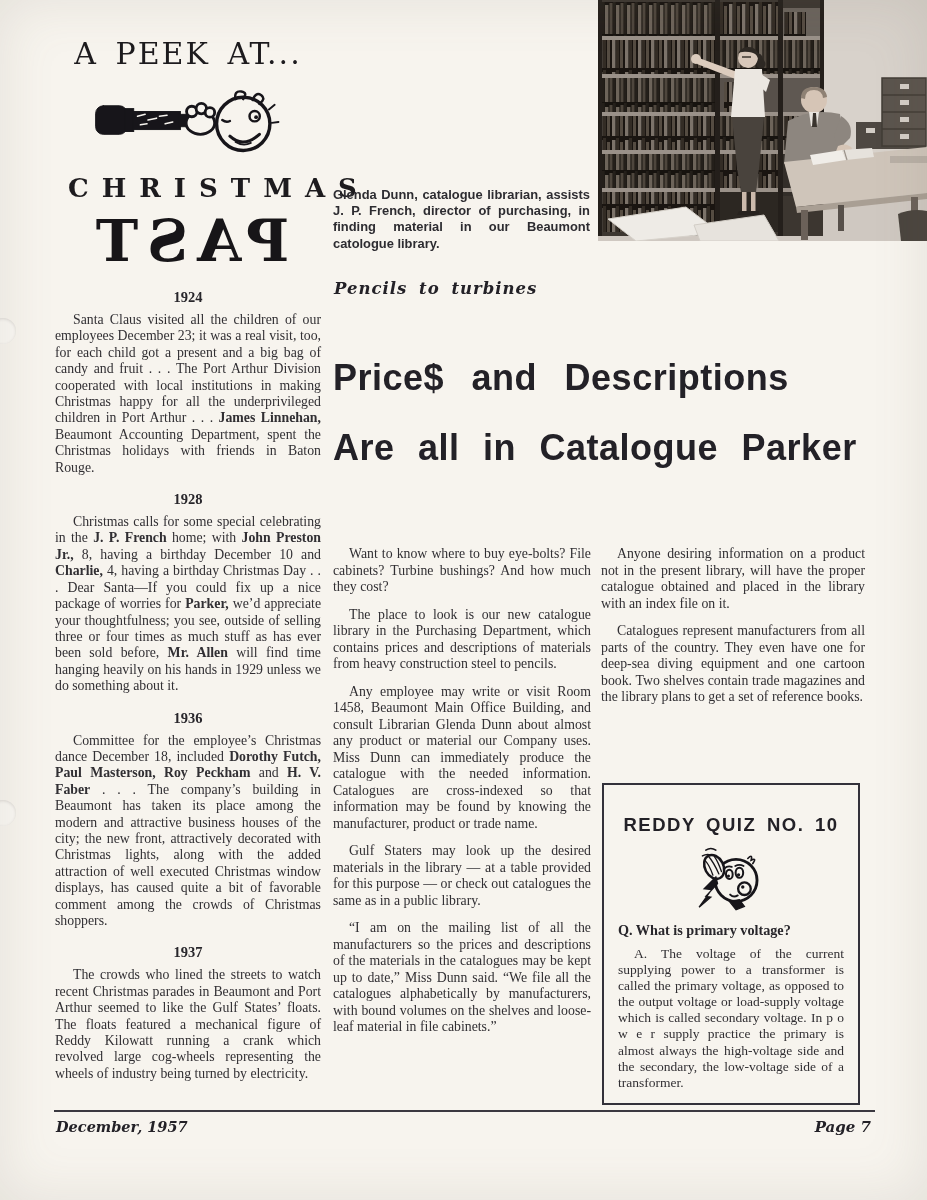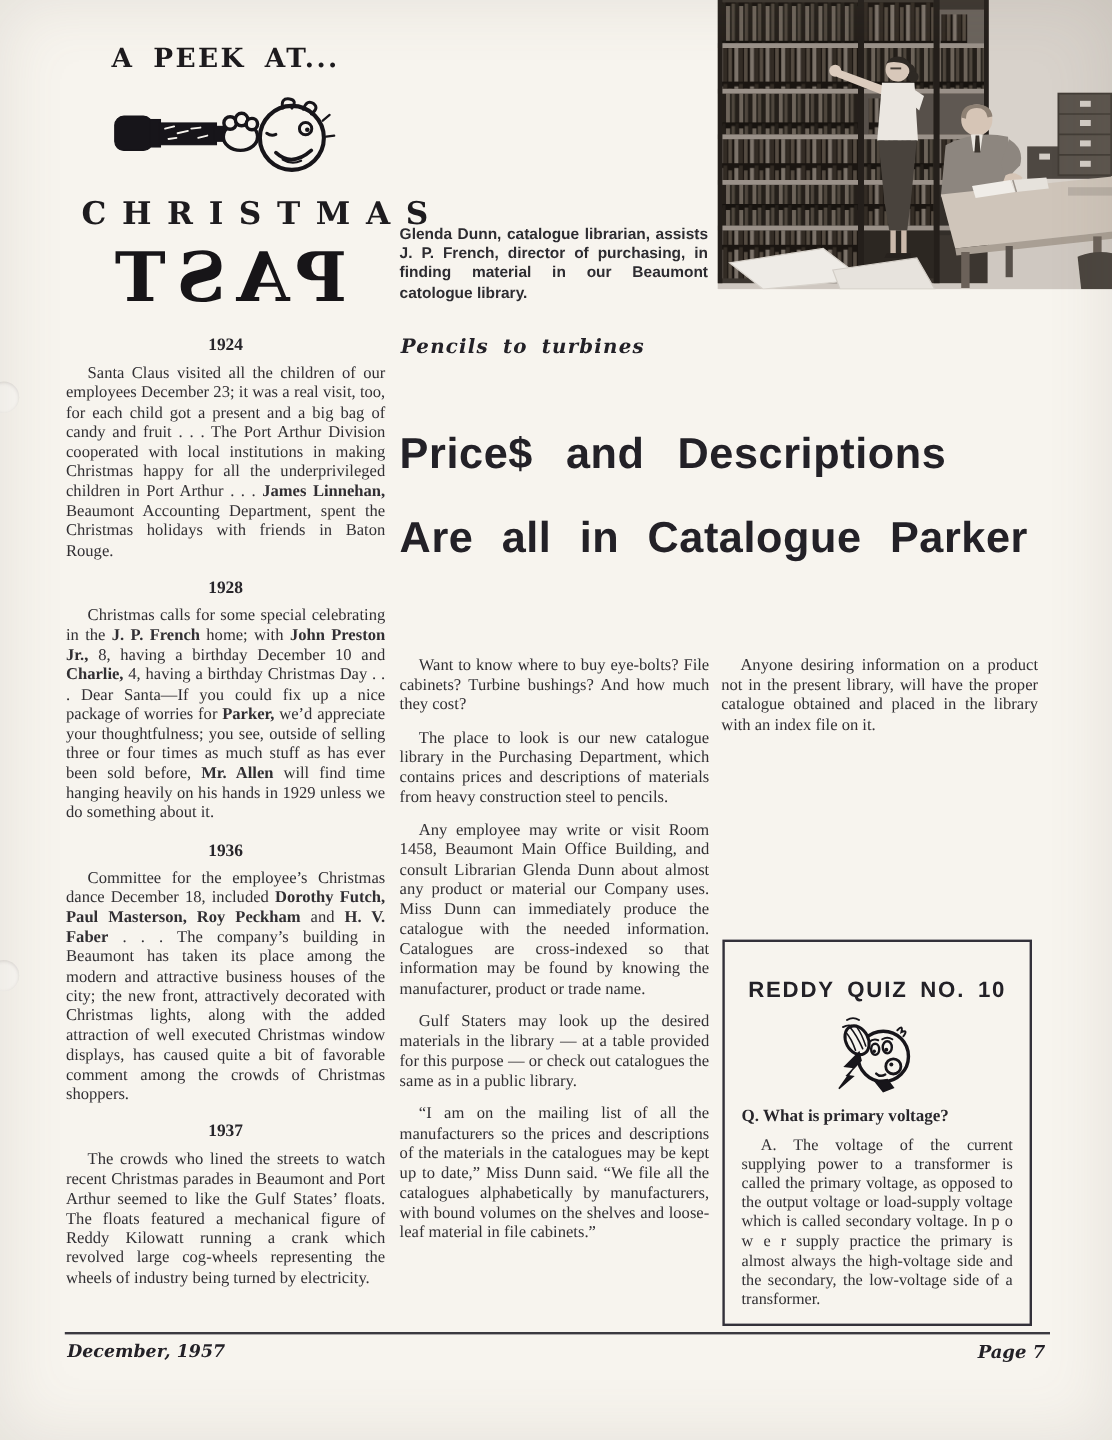--- a/index.html
+++ b/index.html
@@ -6,21 +6,21 @@
   .page{position:relative;width:927px;height:1200px;margin:0 auto;background:#f7f4ee;
         font-family:"Liberation Serif",serif;color:#312f33;overflow:hidden;}
   .page::after{content:"";position:absolute;inset:0;pointer-events:none;
         box-shadow:inset 0 0 55px rgba(115,105,90,.14);}
   .hole{position:absolute;left:-10px;width:26px;height:26px;border-radius:50%;
         background:#faf8f4;box-shadow:0 1px 3px rgba(90,80,70,.18) inset;}
 
   
   .left-col{position:absolute;left:55px;top:36px;width:266px;}
   .peek{text-align:center;}
-  .peek-kicker{font-family:"DejaVu Serif",serif;font-weight:bold;font-size:22px;
+  .peek-kicker{font-family:"DejaVu Serif",serif;font-weight:normal;font-size:30px;
         letter-spacing:2px;word-spacing:6px;color:#1d1b1e;}
   .peek-art{display:block;margin:10px auto 2px;width:196px;height:80px;}
   .peek-line1{font-family:"DejaVu Serif",serif;font-weight:bold;font-size:26px;
         letter-spacing:13px;text-indent:13px;margin-top:12px;color:#1d1b1e;}
   .peek-line2{font-family:"DejaVu Serif",serif;font-weight:bold;font-size:57px;
         letter-spacing:9px;margin-top:4px;color:#171518;transform:scaleX(-1);}
   .section h3{font-size:14.5px;font-weight:bold;text-align:center;margin:15px 0 6px;color:#28262b;}
   .section p{font-size:13.8px;line-height:16.4px;text-align:justify;text-indent:18px;margin:0;}
 
   
@@ -239,20 +239,21 @@
 
   <div class="mid-col">
     <p>Want to know where to buy eye-bolts?  File cabinets?  Turbine bushings?  And how much they cost?</p>
     <p>The place to look is our new catalogue library in the Purchasing Department, which contains prices and descriptions of materials from heavy construction steel to pencils.</p>
     <p>Any employee may write or visit Room 1458, Beaumont Main Office Building, and consult Librarian Glenda Dunn about almost any product or material our Company uses. Miss Dunn can immediately produce the catalogue with the needed information. Catalogues are cross-indexed so that information may be found by knowing the manufacturer, product or trade name.</p>
     <p>Gulf Staters may look up the desired materials in the library — at a table provided for this purpose — or check out catalogues the same as in a public library.</p>
     <p>“I am on the mailing list of all the manufacturers so the prices and descriptions of the materials in the catalogues may be kept up to date,” Miss Dunn said. “We file all the catalogues alphabetically by manufacturers, with bound volumes on the shelves and loose-leaf material in file cabinets.”</p>
   </div>
   <div class="right-col">
     <p>Anyone desiring information on a product not in the present library, will have the proper catalogue obtained and placed in the library with an index file on it.</p>
+    <p>Catalogues represent manufacturers from all parts of the country. They even have one for deep-sea diving equipment and one cartoon book. Two shelves contain trade magazines and the library plans to get a set of reference books.</p>
   </div>
 
   <div class="quiz">
     <div class="quiz-title">REDDY QUIZ NO. 10</div>
     <svg class="quiz-art" viewBox="0 0 100 88">
       <g stroke="#17151a" stroke-linecap="round" fill="none">
         <path d="M20 6 q6 -4 12 0 M16 13 q5 -3 10 -1" stroke-width="1.8"></path>
         <circle cx="56" cy="42" r="25" fill="#f7f4ee" stroke-width="3.4"></circle>
         <g transform="rotate(-28 30 26)">
           <ellipse cx="30" cy="26" rx="11" ry="15" fill="#f7f4ee" stroke-width="3"></ellipse>

